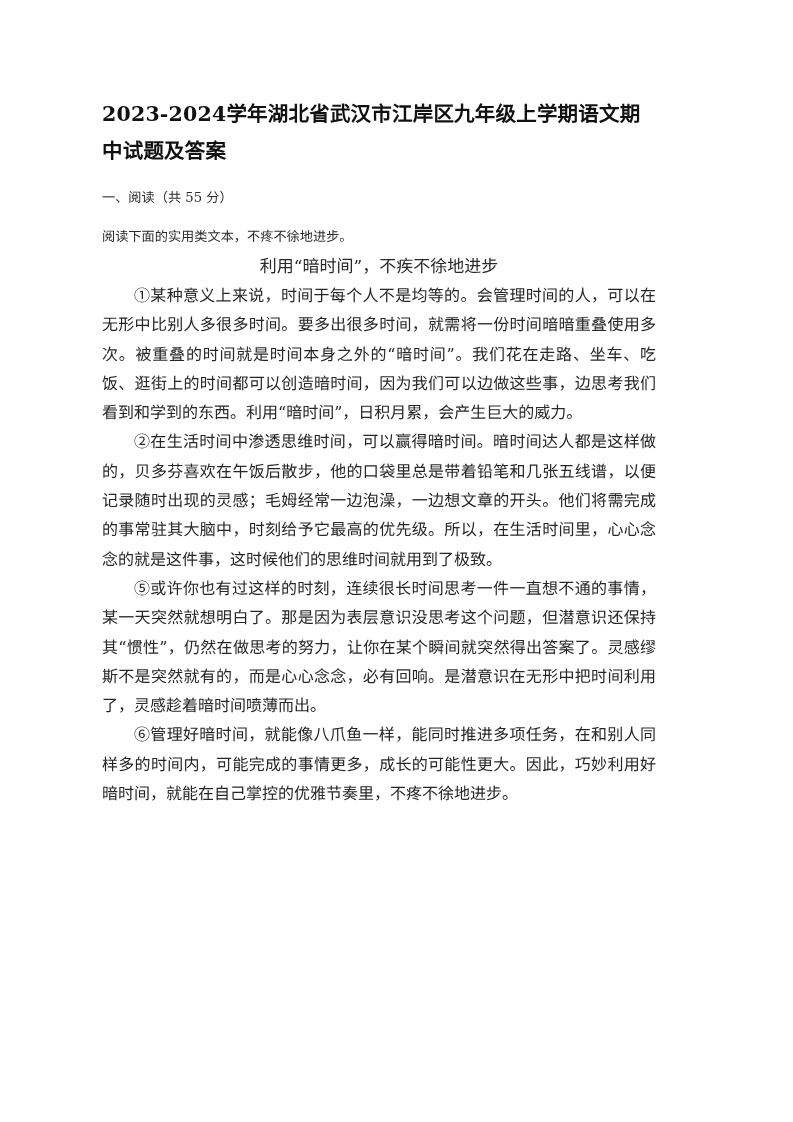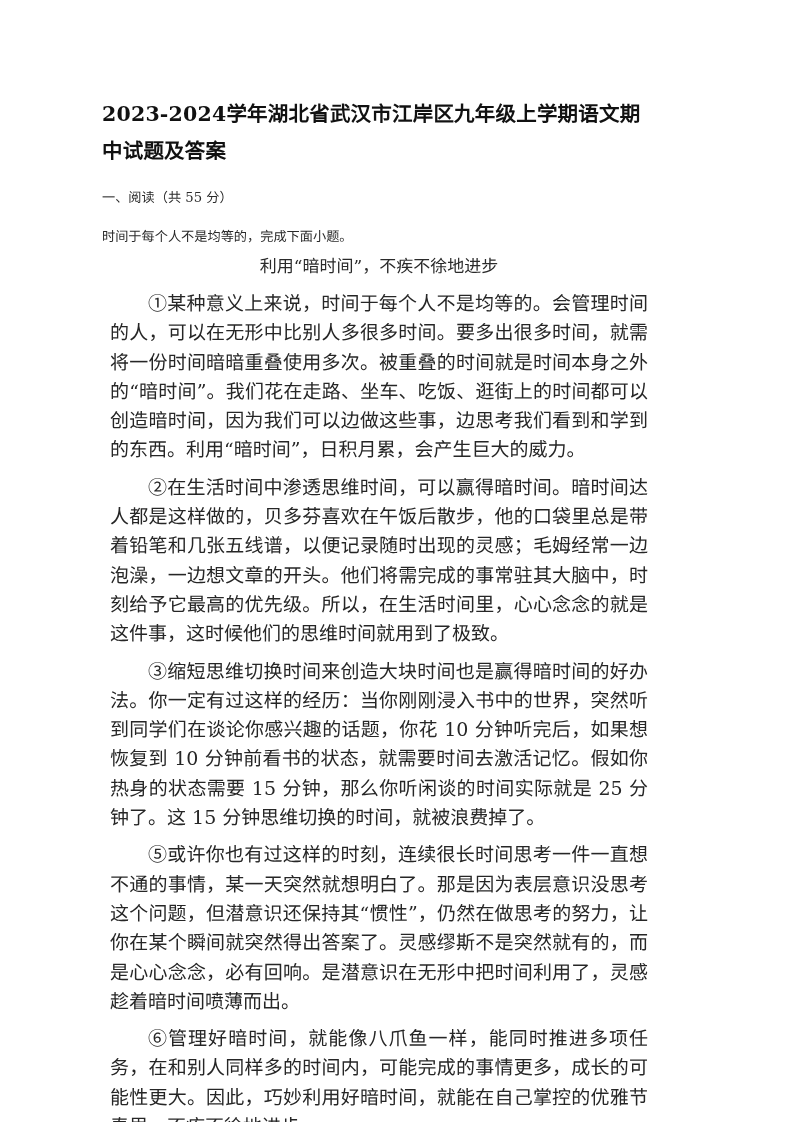--- a/index.html
+++ b/index.html
@@ -46,44 +46,43 @@
     color: #2a2a2a;
   }
   .article-title {
     margin: 2px 0 0 0;
     font-size: 17px;
     line-height: 29px;
     text-align: center;
     color: #2a2a2a;
   }
   .body-para {
-    margin: 8px;
-    font-size: 19px;
+    margin: 0;
+    font-size: 16px;
     line-height: 29.3px;
     text-align: justify;
     text-justify: inter-ideograph;
     text-indent: 2em;
     color: #262626;
     word-break: break-all;
   }
 </style>
 </head>
 <body>
 
 <div class="page">
 
   <h1 class="doc-title">2023-2024学年湖北省武汉市江岸区九年级上学期语文期中试题及答案</h1>
 
   <p class="section-heading">一、阅读（共 55 分）</p>
 
-  <p class="instruction">时间于每个人不是均等的，完成下面小题。</p>
+  <p class="instruction">阅读下面的实用类文本，不疼不徐地进步。</p>
 
   <p class="article-title">利用“暗时间”，不疾不徐地进步</p>
 
   <div>
     <p class="body-para">①某种意义上来说，时间于每个人不是均等的。会管理时间的人，可以在无形中比别人多很多时间。要多出很多时间，就需将一份时间暗暗重叠使用多次。被重叠的时间就是时间本身之外的“暗时间”。我们花在走路、坐车、吃饭、逛街上的时间都可以创造暗时间，因为我们可以边做这些事，边思考我们看到和学到的东西。利用“暗时间”，日积月累，会产生巨大的威力。</p>
     <p class="body-para">②在生活时间中渗透思维时间，可以赢得暗时间。暗时间达人都是这样做的，贝多芬喜欢在午饭后散步，他的口袋里总是带着铅笔和几张五线谱，以便记录随时出现的灵感；毛姆经常一边泡澡，一边想文章的开头。他们将需完成的事常驻其大脑中，时刻给予它最高的优先级。所以，在生活时间里，心心念念的就是这件事，这时候他们的思维时间就用到了极致。</p>
-    <p class="body-para">③缩短思维切换时间来创造大块时间也是赢得暗时间的好办法。你一定有过这样的经历：当你刚刚浸入书中的世界，突然听到同学们在谈论你感兴趣的话题，你花 10 分钟听完后，如果想恢复到 10 分钟前看书的状态，就需要时间去激活记忆。假如你热身的状态需要 15 分钟，那么你听闲谈的时间实际就是 25 分钟了。这 15 分钟思维切换的时间，就被浪费掉了。</p>
     <p class="body-para">⑤或许你也有过这样的时刻，连续很长时间思考一件一直想不通的事情，某一天突然就想明白了。那是因为表层意识没思考这个问题，但潜意识还保持其“惯性”，仍然在做思考的努力，让你在某个瞬间就突然得出答案了。灵感缪斯不是突然就有的，而是心心念念，必有回响。是潜意识在无形中把时间利用了，灵感趁着暗时间喷薄而出。</p>
     <p class="body-para">⑥管理好暗时间，就能像八爪鱼一样，能同时推进多项任务，在和别人同样多的时间内，可能完成的事情更多，成长的可能性更大。因此，巧妙利用好暗时间，就能在自己掌控的优雅节奏里，不疼不徐地进步。</p>
   </div>
 
 </div>
 
 </body></html>

